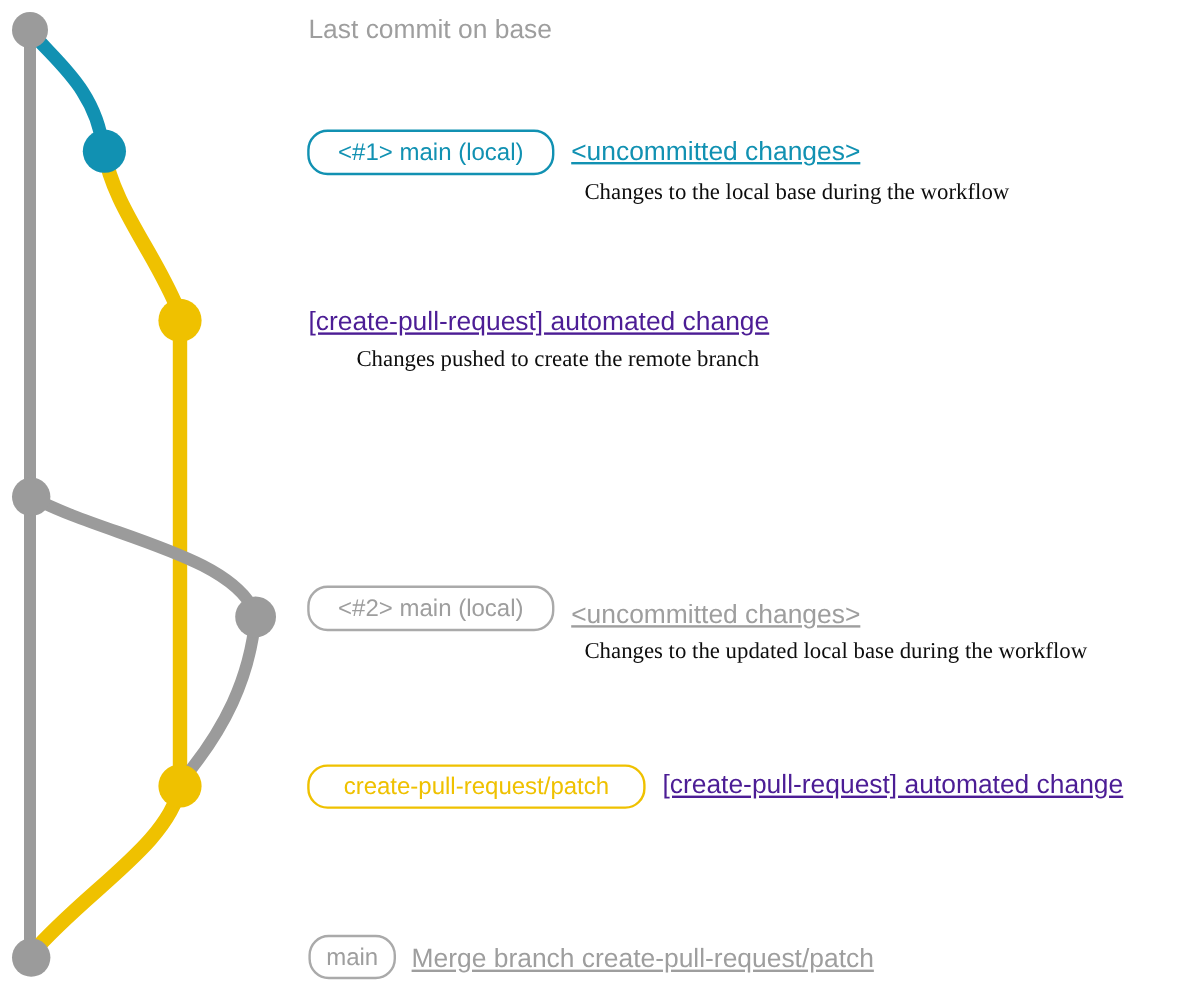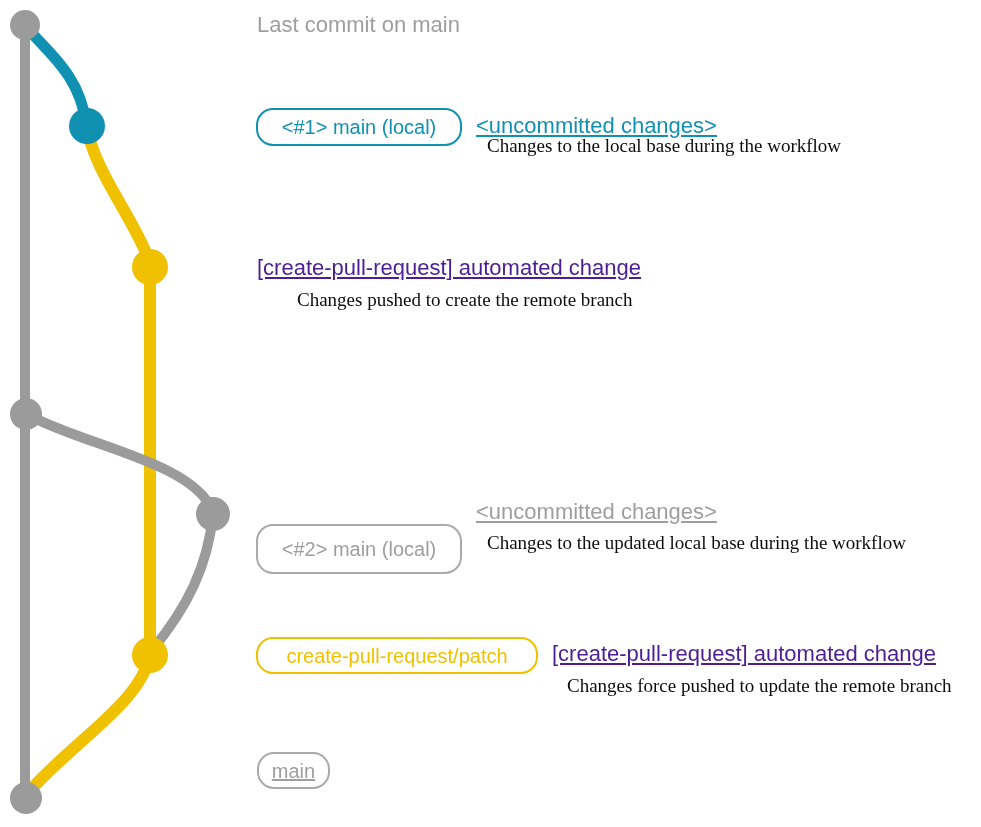--- a/index.html
+++ b/index.html
@@ -74,33 +74,33 @@
 
     <circle cx="25" cy="25" r="15" fill="#9b9b9b"></circle>
     <circle cx="87" cy="126" r="18" fill="#1191b2"></circle>
     <circle cx="150" cy="267" r="18" fill="#efc100"></circle>
     <circle cx="26" cy="414" r="16" fill="#9b9b9b"></circle>
     <circle cx="213" cy="514" r="17" fill="#9b9b9b"></circle>
     <circle cx="150" cy="655" r="18" fill="#efc100"></circle>
     <circle cx="26" cy="798" r="16" fill="#9b9b9b"></circle>
   </svg>
 
-  <div class="abs caption" style="left:257px;top:12px;">Last commit on main</div>
+  <div class="abs caption" style="left:257px;top:12px;">Last commit on base</div>
 
   <div class="abs badge teal" style="left:256px;top:108px;width:206px;height:38px;">&lt;#1&gt; main (local)</div>
   <div class="abs tag teal" style="left:476px;top:113px;">&lt;uncommitted changes&gt;</div>
-  <div class="abs note" style="left:487px;top:134px;">Changes to the local base during the workflow</div>
+  <div class="abs note" style="left:487px;top:149px;">Changes to the local base during the workflow</div>
 
   <div class="abs tag yellow" style="left:257px;top:255px;">[create-pull-request] automated change</div>
   <div class="abs note" style="left:269px;top:288px;margin-left:28px;">Changes pushed to create the remote branch</div>
 
 
-  <div class="abs badge gray" style="left:256px;top:524px;width:206px;height:50px;">&lt;#2&gt; main (local)</div>
+  <div class="abs badge gray" style="left:256px;top:488px;width:206px;height:38px;">&lt;#2&gt; main (local)</div>
   <div class="abs tag gray" style="left:476px;top:499px;">&lt;uncommitted changes&gt;</div>
   <div class="abs note" style="left:487px;top:531px;">Changes to the updated local base during the workflow</div>
 
   <div class="abs badge yellow" style="left:256px;top:637px;width:282px;height:37px;">create-pull-request/patch</div>
   <div class="abs tag yellow" style="left:552px;top:641px;">[create-pull-request] automated change</div>
-  <div class="abs note" style="left:567px;top:674px;">Changes force pushed to update the remote branch</div>
 
-  <div class="abs badge gray" style="left:257px;top:752px;width:73px;height:37px;text-decoration:underline;">main</div>
+  <div class="abs badge gray" style="left:257px;top:779px;width:73px;height:37px;">main</div>
+  <div class="abs tag gray" style="left:343px;top:786px;">Merge branch create-pull-request/patch</div>
 
 </div>
 
 </body></html>

